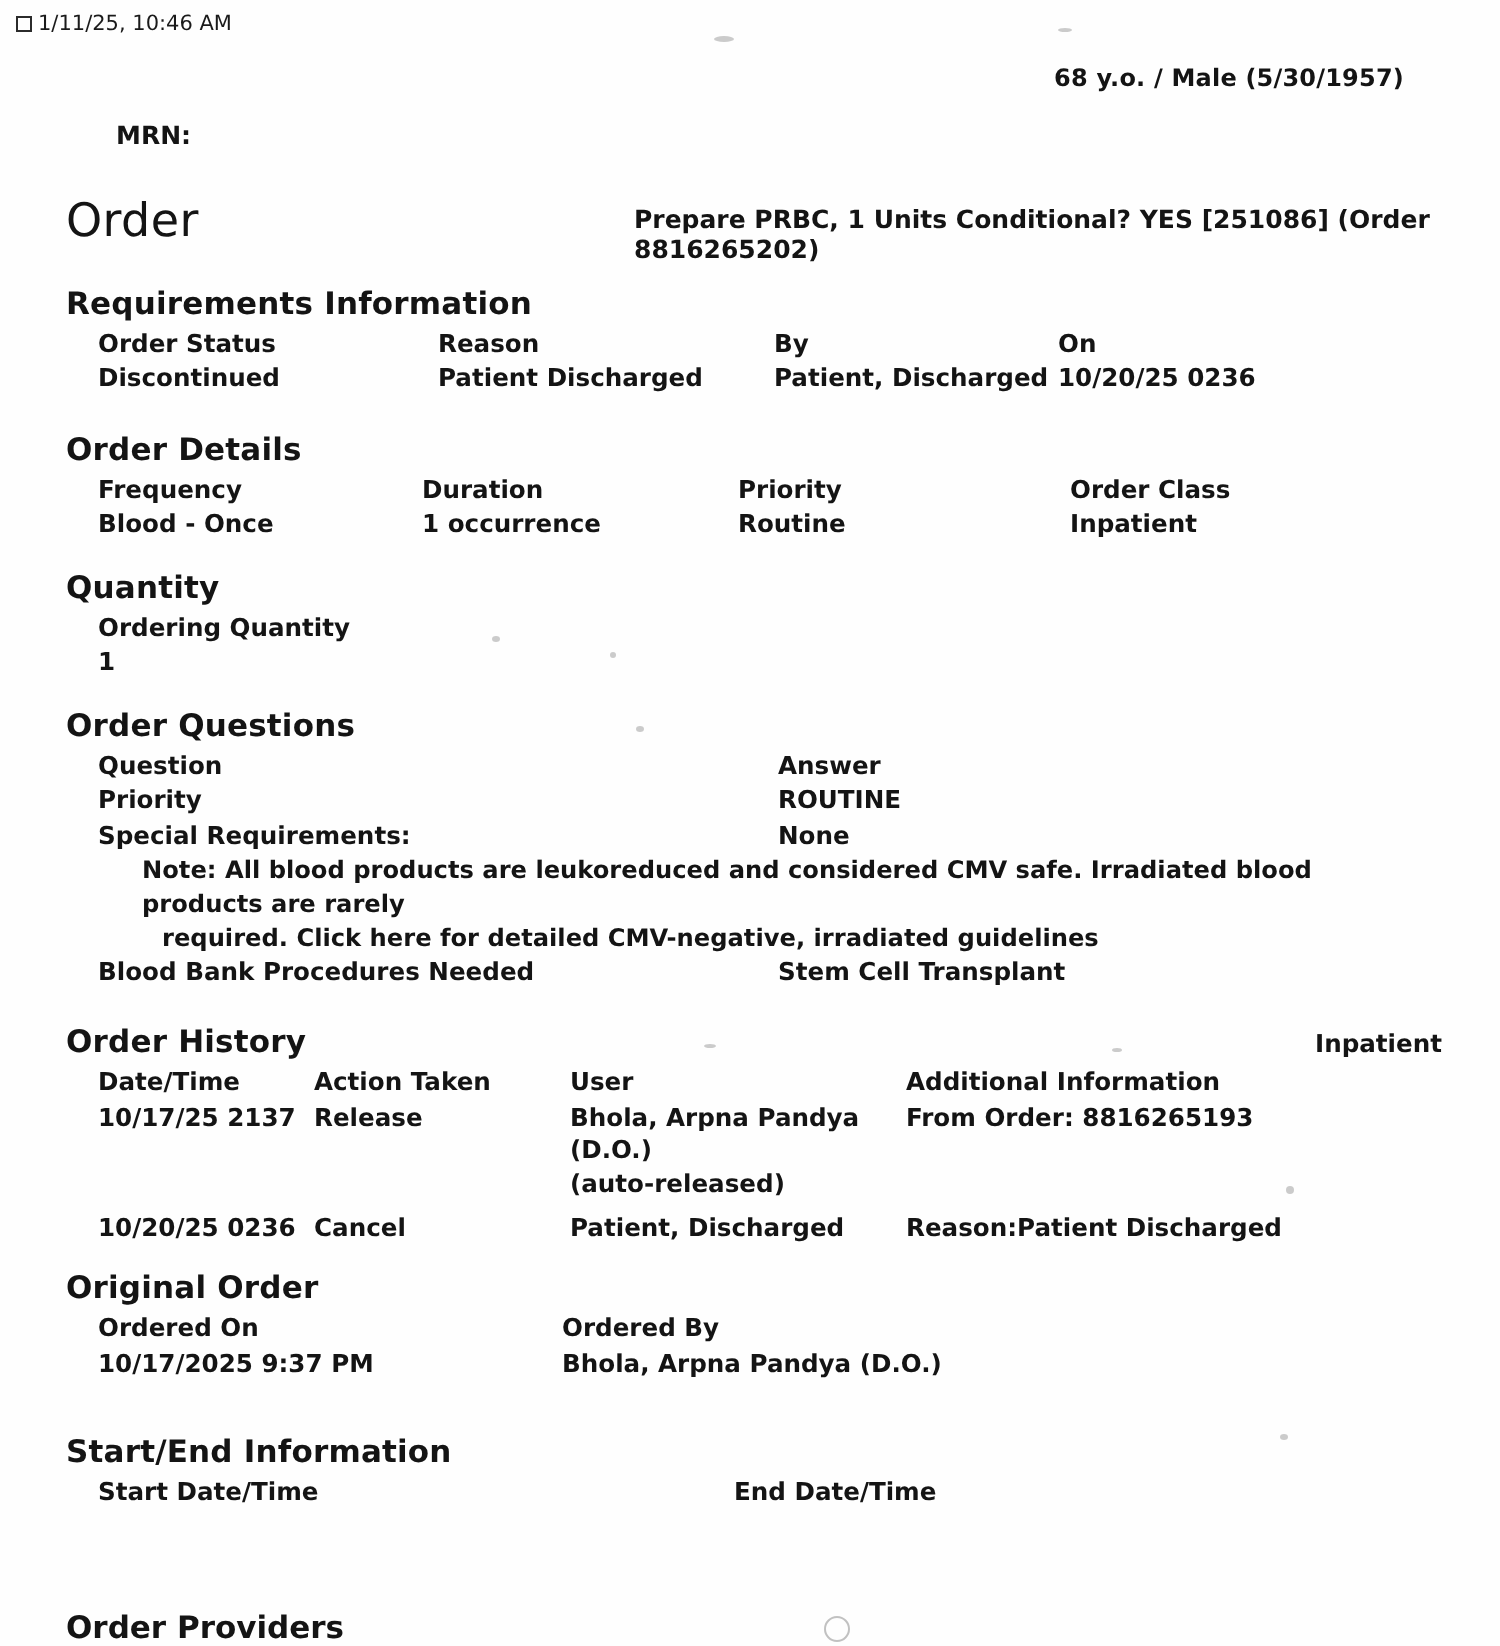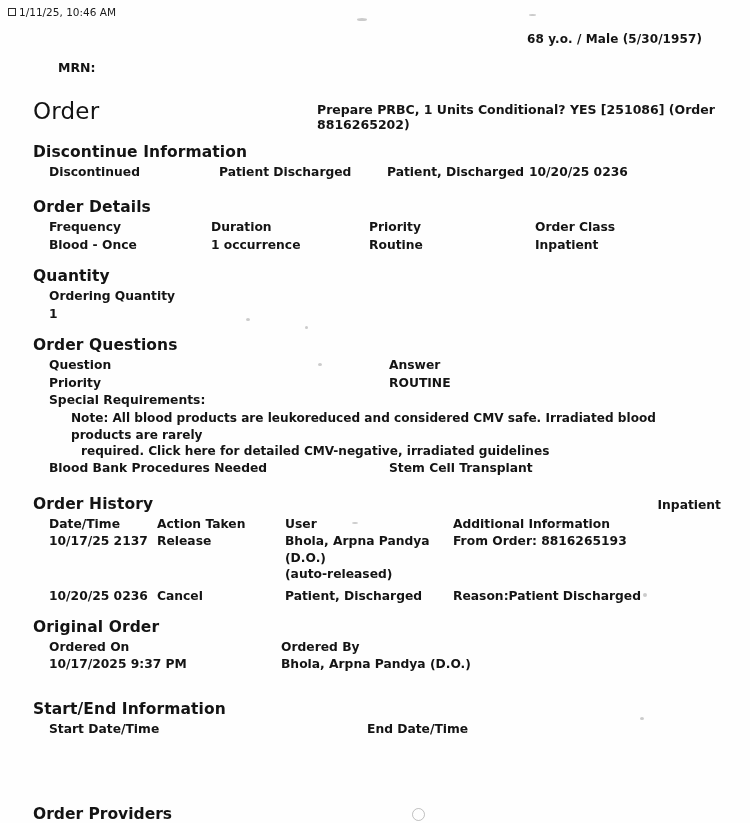--- a/index.html
+++ b/index.html
@@ -190,21 +190,27 @@
 
   <div class="mrn">MRN:</div>
 
   <div class="doc-title">Order</div>
 
   <div class="order-line">Prepare PRBC, 1 Units Conditional? YES [251086] (Order 8816265202)</div>
 
   <div class="content">
 
     <div class="sec">
-      <div class="sec-title">Discontinue Information</div>
+      <div class="sec-title">Requirements Information</div>
+      <div class="row hdr">
+        <div class="c1">Order Status</div>
+        <div class="c2">Reason</div>
+        <div class="c3">By</div>
+        <div class="c4">On</div>
+      </div>
       <div class="row val">
         <div class="c1">Discontinued</div>
         <div class="c2">Patient Discharged</div>
         <div class="c3">Patient, Discharged</div>
         <div class="c4">10/20/25 0236</div>
       </div>
     </div>
 
     <div class="gap-md"></div>
 
@@ -243,20 +249,21 @@
       <div class="row hdr">
         <div class="q1">Question</div>
         <div class="q2">Answer</div>
       </div>
       <div class="row val">
         <div class="q1">Priority</div>
         <div class="q2">ROUTINE</div>
       </div>
       <div class="row val">
         <div class="q1">Special Requirements:</div>
+        <div class="q2">None</div>
       </div>
       <div class="note">
         <span>Note: All blood products are leukoreduced and considered CMV safe. Irradiated blood products are rarely</span>
         <span class="ind">required. Click here for detailed CMV-negative, irradiated guidelines</span>
       </div>
       <div class="row val">
         <div class="q1">Blood Bank Procedures Needed</div>
         <div class="q2">Stem Cell Transplant</div>
       </div>
     </div>

